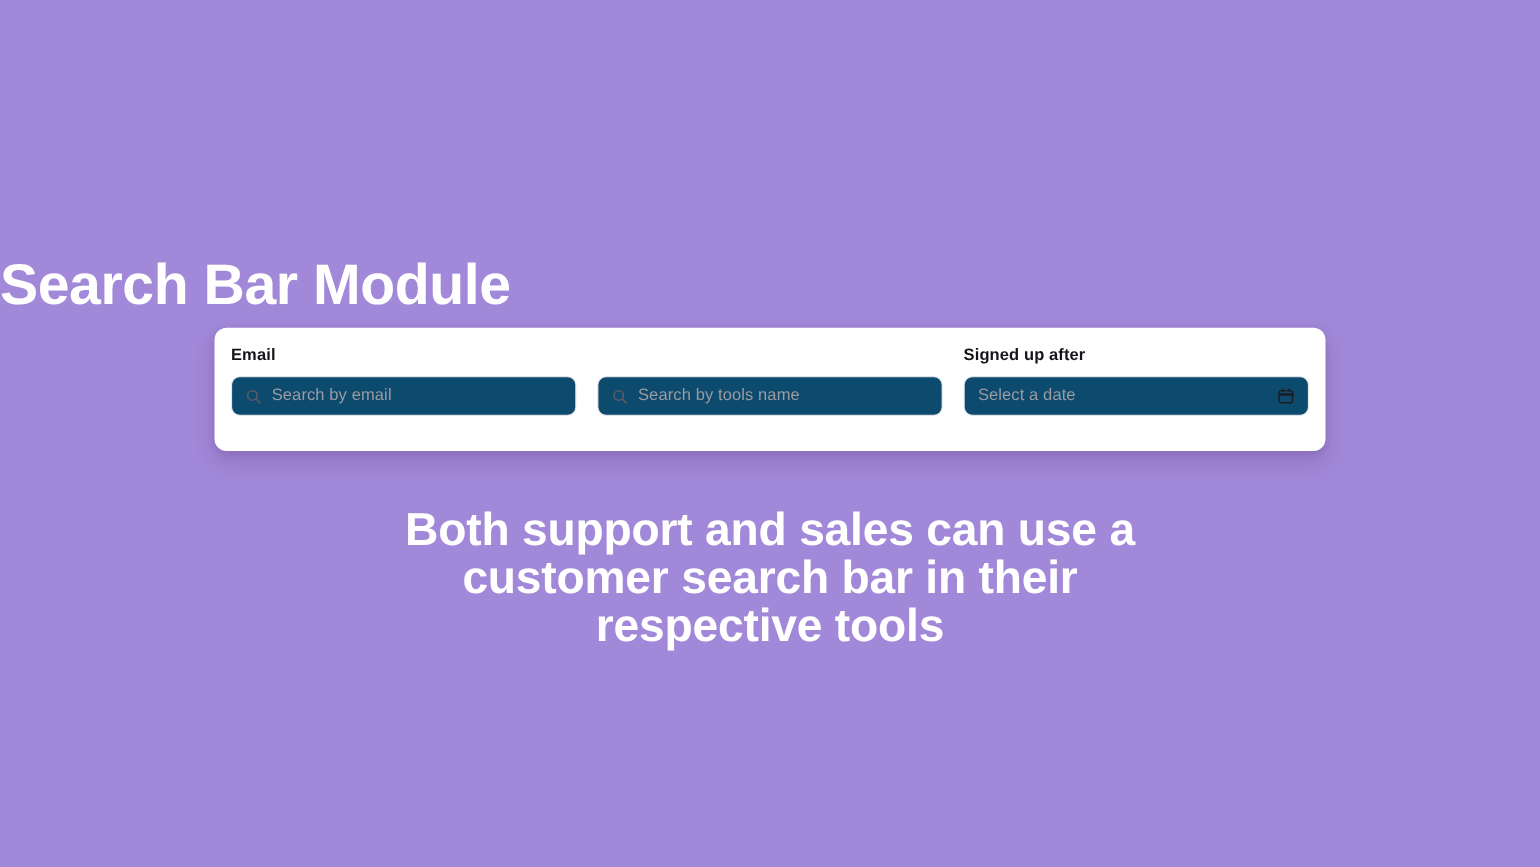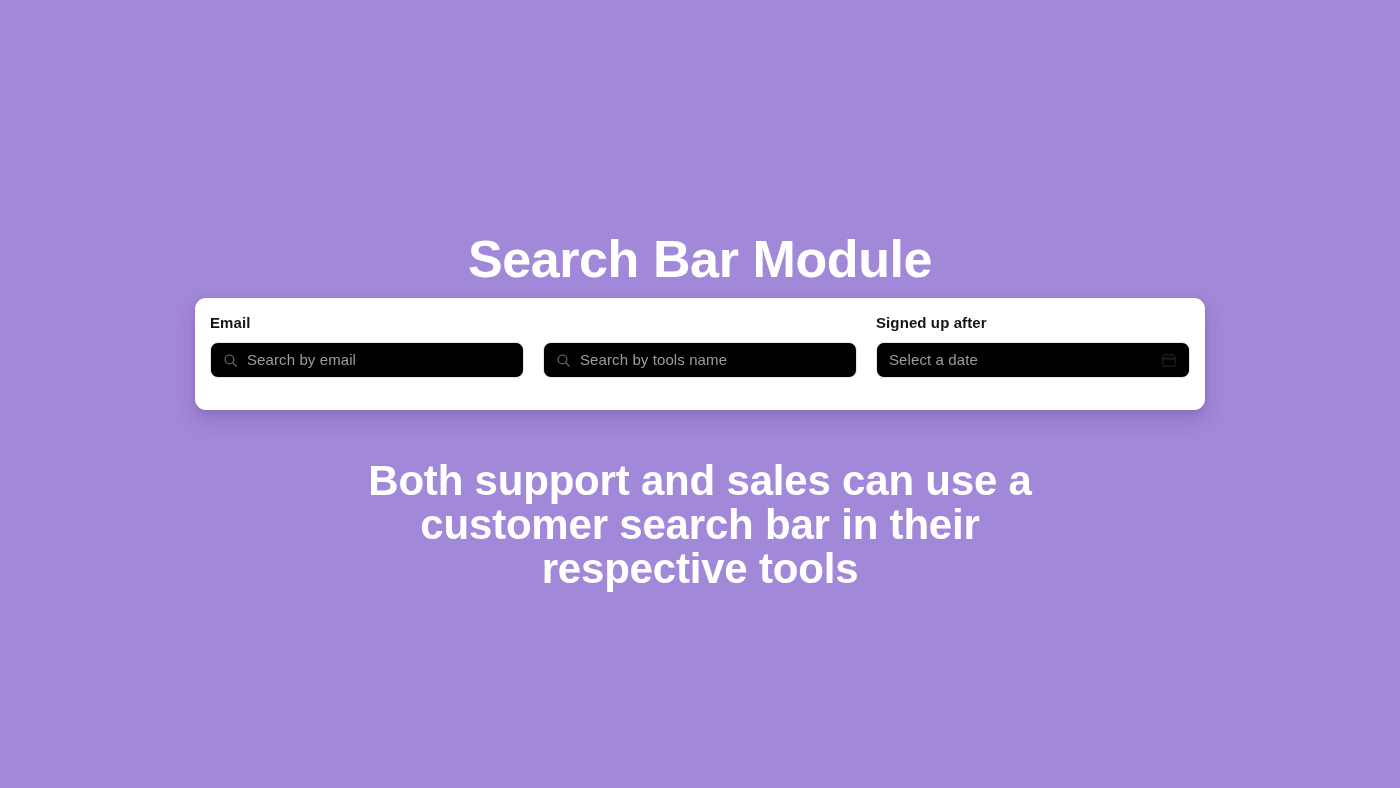--- a/index.html
+++ b/index.html
@@ -22,21 +22,21 @@
     flex-direction: column;
     align-items: center;
   }
 
   
   .page-title {
     position: absolute;
     top: 191px;
     left: 0;
     width: 1400px;
-    text-align: center;
+    text-align: left;
     color: #ffffff;
     font-size: 52px;
     font-weight: 700;
     letter-spacing: -0.4px;
     line-height: 66px;
     white-space: nowrap;
   }
 
   
   .search-panel {
@@ -73,21 +73,21 @@
     margin: 0 0 10px 0;
     letter-spacing: 0.1px;
     white-space: nowrap;
   }
 
   .input-shell {
     position: relative;
     height: 36px;
     border: 1px solid #e6e6ea;
     border-radius: 8px;
-    background: #000000;
+    background: #0c4a6e;
     box-sizing: border-box;
     display: flex;
     align-items: center;
     padding: 0 12px;
   }
 
   .icon-left {
     flex: 0 0 auto;
     width: 15px;
     height: 15px;

